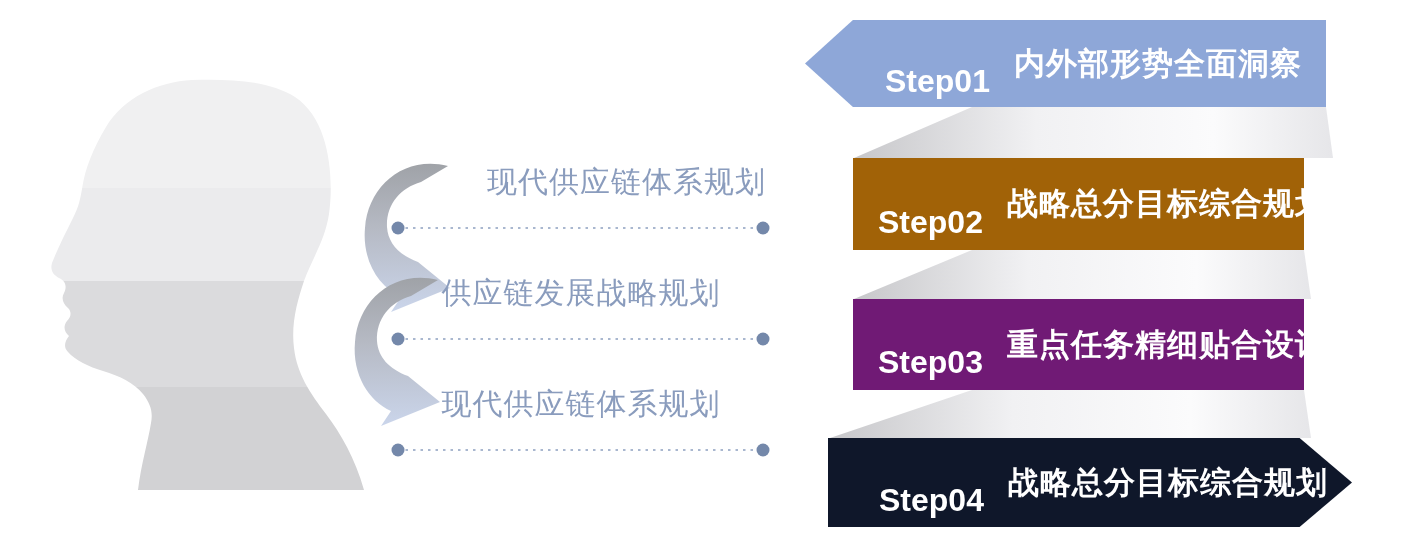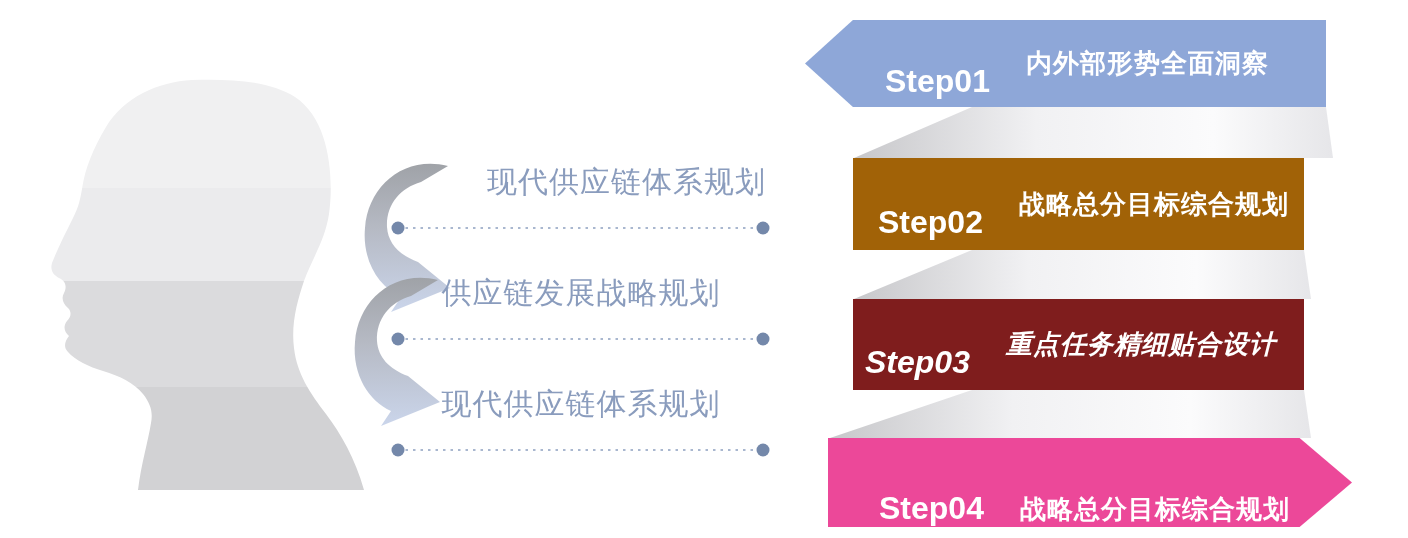--- a/index.html
+++ b/index.html
@@ -28,29 +28,29 @@
 
   
   .step{
     position:absolute;
     display:flex;align-items:center;
     box-sizing:border-box;
     color:#ffffff;font-weight:700;
     white-space:nowrap;
   }
   .step-id{font-size:32px;font-weight:700;margin-top:36px;}
-  .step-label{font-size:26px;font-weight:700;margin-left:36px;letter-spacing:1px;}
+  .step-label{font-size:31px;font-weight:700;margin-left:24px;letter-spacing:1px;}
   #step-1{left:805px;top:20px;width:521px;height:87px;background:#8EA7D8;
           clip-path:polygon(0 50%, 9.2% 0, 100% 0, 100% 100%, 9.2% 100%);
           padding-left:80px;}
   #step-2{left:853px;top:158px;width:451px;height:92px;background:#a16207;padding-left:25px;}
-  #step-3{left:853px;top:299px;width:451px;height:91px;background:#7f1d1d;padding-left:12px;font-style:italic;}
-  #step-4{left:828px;top:438px;width:524px;height:89px;background:#ec4899;
+  #step-3{left:853px;top:299px;width:451px;height:91px;background:#701a75;padding-left:25px;}
+  #step-4{left:828px;top:438px;width:524px;height:89px;background:#0f172a;
           clip-path:polygon(0 0, 90% 0, 100% 50%, 90% 100%, 0 100%);
-          padding-left:51px;align-items:flex-end;}
+          padding-left:51px;}
 </style>
 </head>
 <body>
 
 <div class="canvas">
 
   <svg class="bg-svg" viewBox="0 0 1408 538" aria-hidden="true">
     <defs>
       <linearGradient id="ribbonGrad" x1="0" y1="0" x2="1" y2="0">
         <stop offset="0" stop-color="#C7C7CA"></stop>

